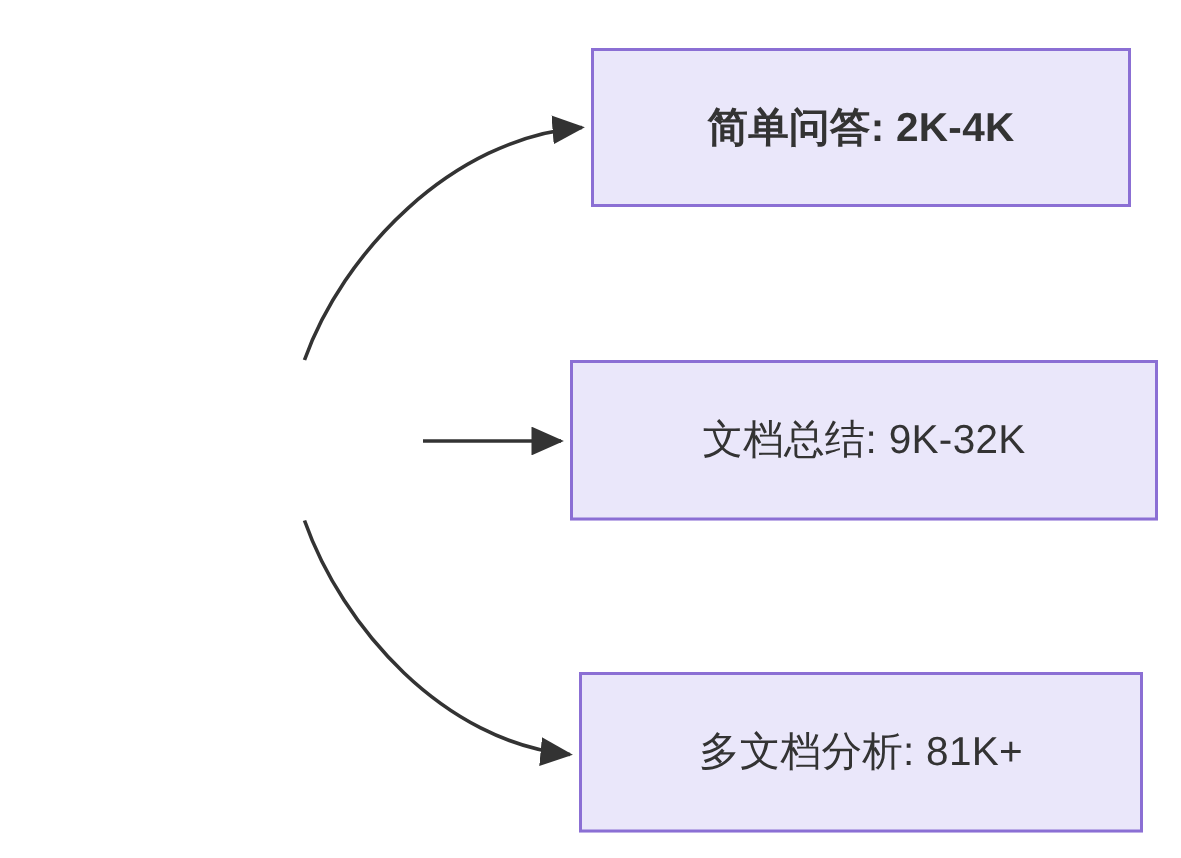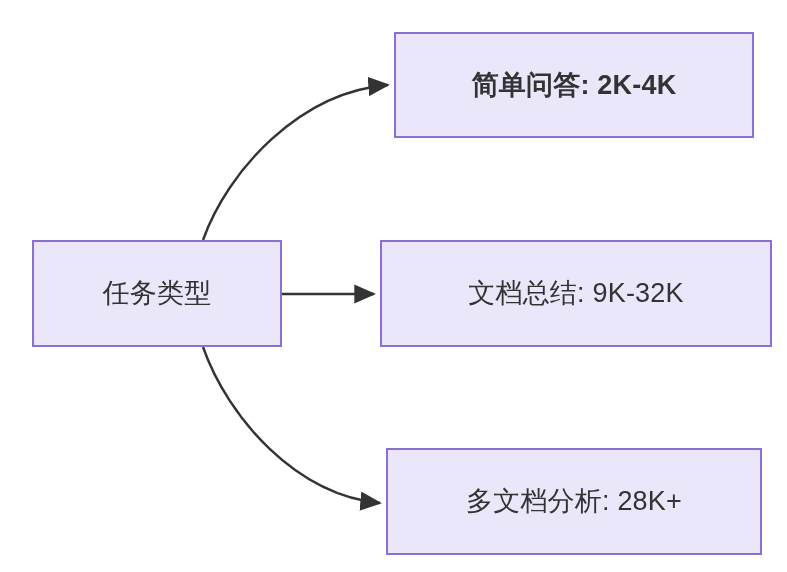--- a/index.html
+++ b/index.html
@@ -65,29 +65,26 @@
       </marker>
     </defs>
 
     <path d="M 203,240 C 228,170 300,92 388,85" fill="none" stroke="#333333" stroke-width="2.4" marker-end="url(#arrowhead-triangle)"></path>
 
     <path d="M 282,294 L 374,294" fill="none" stroke="#333333" stroke-width="2.4" marker-end="url(#arrowhead-triangle)"></path>
 
     <path d="M 203,347 C 228,418 296,495 380,503" fill="none" stroke="#333333" stroke-width="2.4" marker-end="url(#arrowhead-triangle)"></path>
   </svg>
 
-  <div class="node" id="node-root">
-    <span class="node-label">任务类型</span>
-  </div>
 
   <div class="node" id="node-simple-qa">
     <span class="node-label">简单问答: 2K-4K</span>
   </div>
 
   <div class="node" id="node-doc-sum">
     <span class="node-label">文档总结: 9K-32K</span>
   </div>
 
   <div class="node" id="node-multi-doc">
-    <span class="node-label">多文档分析: 28K+</span>
+    <span class="node-label">多文档分析: 81K+</span>
   </div>
 
 </div>
 
 </body></html>

